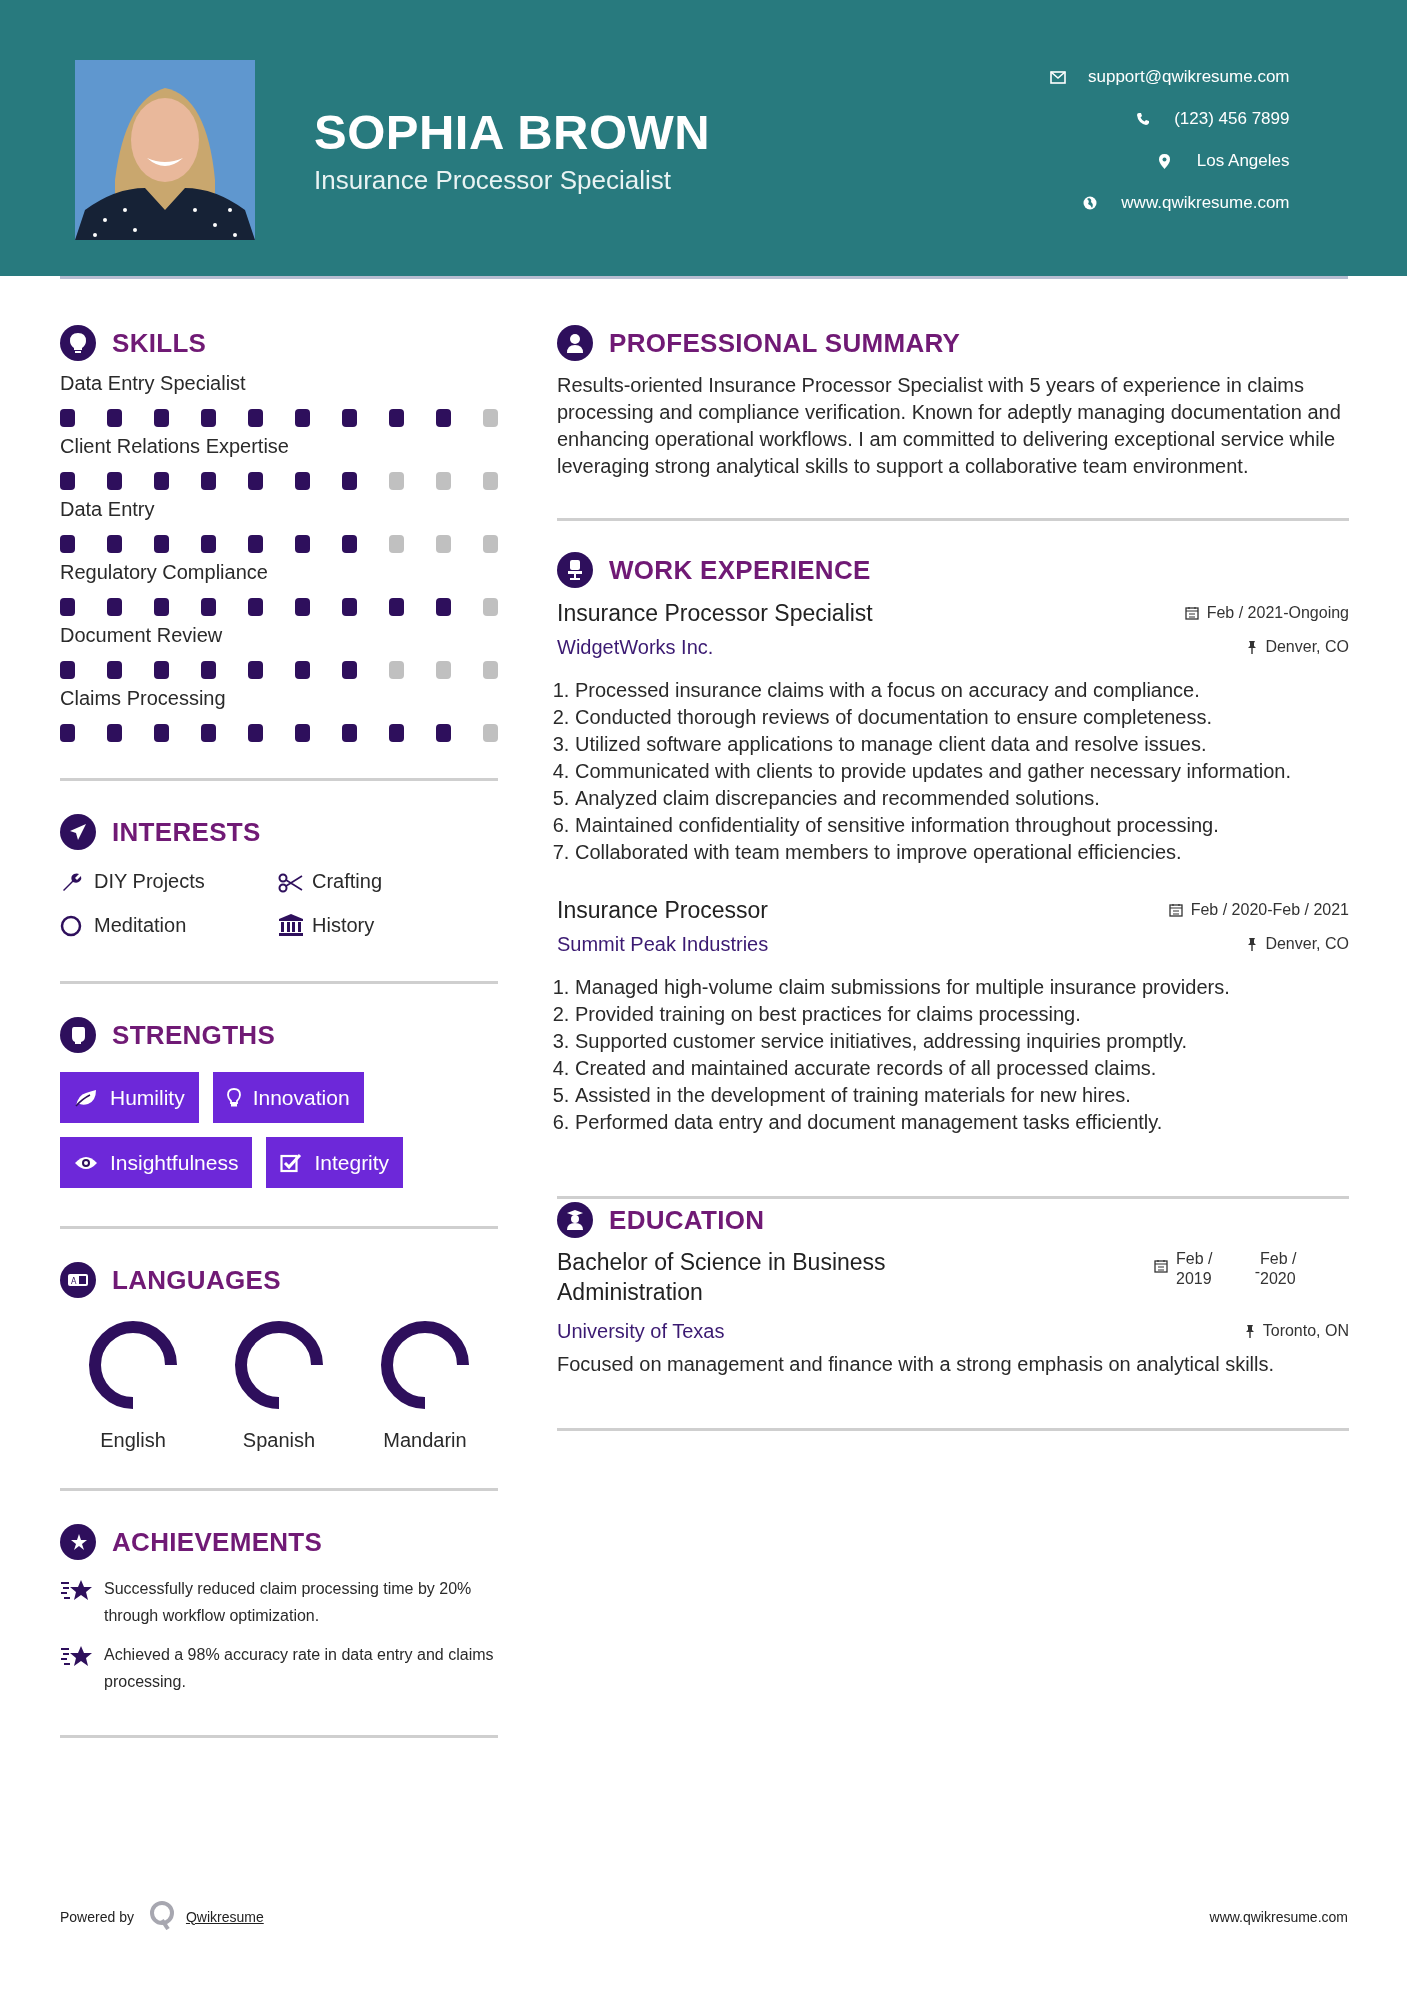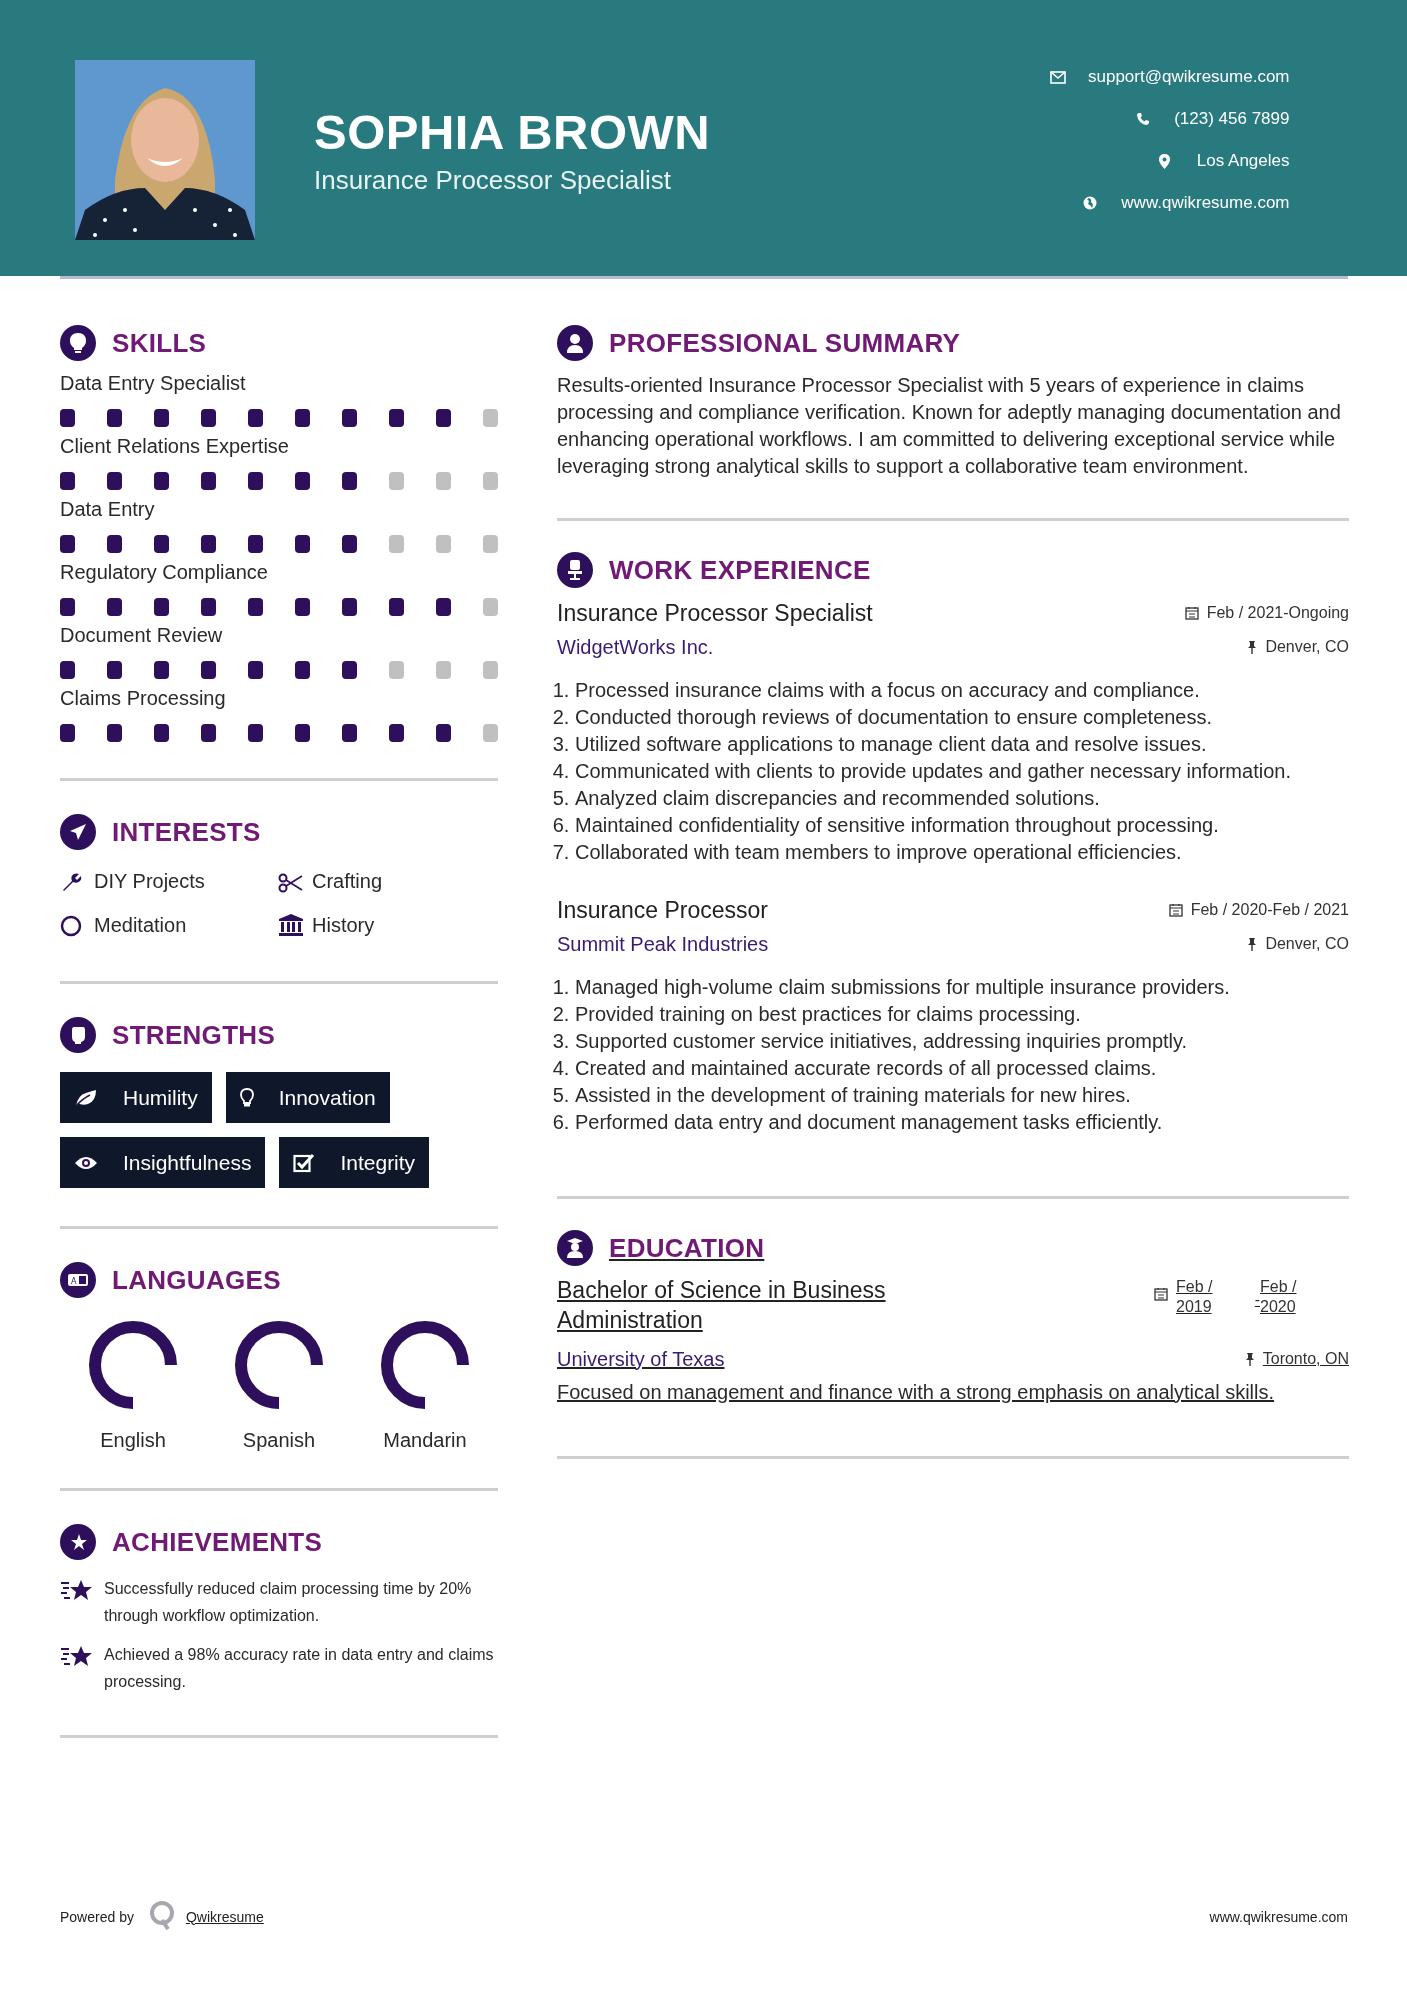--- a/index.html
+++ b/index.html
@@ -26,21 +26,21 @@
   .skill-label { font-size: 20px; color: #2a2a2a; margin-top: 8px; height: 30px; }
   .dots { display: flex; justify-content: space-between; width: 438px; margin-top: 7px; margin-bottom: 5px; }
   .dot { width: 15px; height: 18px; border-radius: 4px; background: #2e0f5c; }
   .dot.off { background: #c0c0c0; }
 
   .interests { display: grid; grid-template-columns: 218px 220px; row-gap: 14px; margin-top: 10px; }
   .interest { display: flex; align-items: flex-end; font-size: 20px; color: #2a2a2a; height: 30px; }
   .interest .ic { width: 34px; display: flex; align-items: center; }
 
   .tags { display: flex; flex-wrap: wrap; gap: 14px 14px; margin-top: 16px; width: 438px; }
-  .tag { background: #0f172a; color: #fff; font-size: 21px; height: 51px; padding: 0 14px; display: flex; align-items: center; gap: 13px; }
+  .tag { background: #6d28d9; color: #fff; font-size: 21px; height: 51px; padding: 0 14px; display: flex; align-items: center; }
   .tag .ic { margin-right: 12px; display: flex; align-items: center; }
 
   .langs { display: flex; margin-top: 18px; }
   .lang { width: 146px; display: flex; flex-direction: column; align-items: center; }
   .lang-label { font-size: 20px; color: #2a2a2a; margin-top: 18px; }
 
   .ach { display: flex; margin-top: 12px; font-size: 16px; line-height: 27px; color: #2a2a2a; }
   .ach .ic { width: 44px; flex-shrink: 0; padding-top: 3px; }
 
   .summary { font-size: 20px; line-height: 27px; color: #2a2a2a; margin-top: 8px; }
@@ -493,21 +493,21 @@
         <li>Provided training on best practices for claims processing.</li>
         <li>Supported customer service initiatives, addressing inquiries promptly.</li>
         <li>Created and maintained accurate records of all processed claims.</li>
         <li>Assisted in the development of training materials for new hires.</li>
         <li>Performed data entry and document management tasks efficiently.</li>
       </ol>
     </div>
   </div>
   <div class="divider" style="margin-top:60px;"></div>
 
-  <div style="margin-top:28px;text-decoration:underline;">
+  <div style="">
     <div class="sec-head">
       <span class="sec-icon">
         <svg width="20" height="22" viewBox="0 0 20 22">
             <path d="M2 4 L10 1 L18 4 L10 7 Z" fill="#fff"></path>
             <circle cx="10" cy="10" r="4" fill="#fff"></circle>
             <path d="M2 21 Q2 14 10 14 Q18 14 18 21 Z" fill="#fff"></path>
           </svg>
       </span>
       <span class="sec-title">EDUCATION</span>
     </div>

